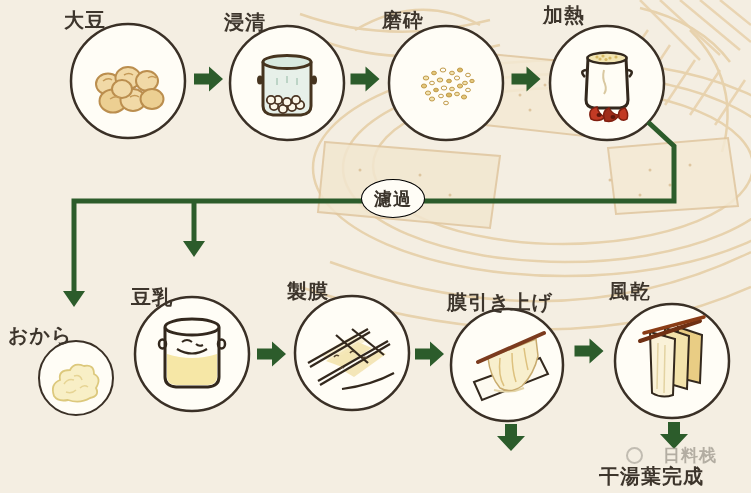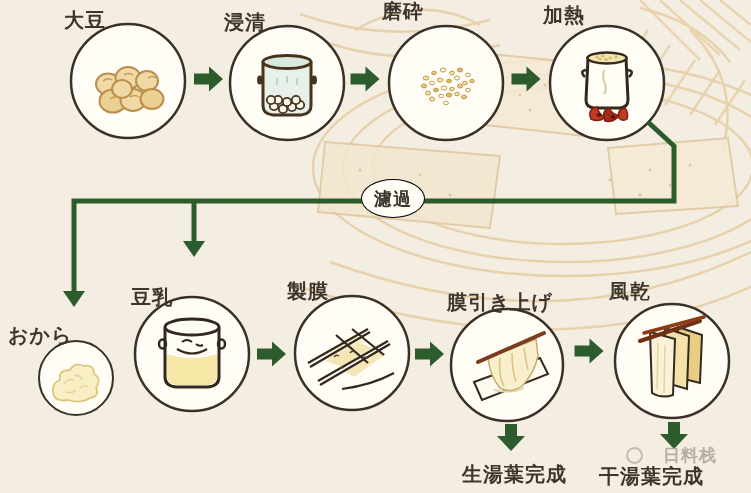--- a/index.html
+++ b/index.html
@@ -277,30 +277,29 @@
       <polygon points="183,241 205,241 194,257"></polygon>
     </g>
     <g fill="none" stroke="#2c5c2b" stroke-width="5" stroke-linejoin="miter">
       <path d="M648 122 L674 146 L674 201 L74 201 L74 293"></path>
       <path d="M194 201 L194 243"></path>
     </g>
   </svg>
 
   <span class="step-label" style="left:64px;top:9px">大豆</span>
   <span class="step-label" style="left:224px;top:11px">浸清</span>
-  <span class="step-label" style="left:382px;top:0">磨砕</span>
+  <span class="step-label" style="left:382px;top:9px">磨砕</span>
   <span class="step-label" style="left:543px;top:4px">加熱</span>
 
   <span class="step-label" style="left:8px;top:324px">おから</span>
   <span class="step-label" style="left:131px;top:286px">豆乳</span>
   <span class="step-label" style="left:287px;top:280px">製膜</span>
   <span class="step-label" style="left:447px;top:291px">膜引き上げ</span>
   <span class="step-label" style="left:609px;top:280px">風乾</span>
 
-  <span class="out-label" style="left:462px;top:461px">生湯葉完成</span>
   <span class="out-label" style="left:599px;top:463px">干湯葉完成</span>
 
   <div id="filter-node">
     <span>濾過</span>
   </div>
 
   <div id="watermark">
     <span class="wm-logo"></span>
     <span class="wm-text">日料栈</span>
   </div>

